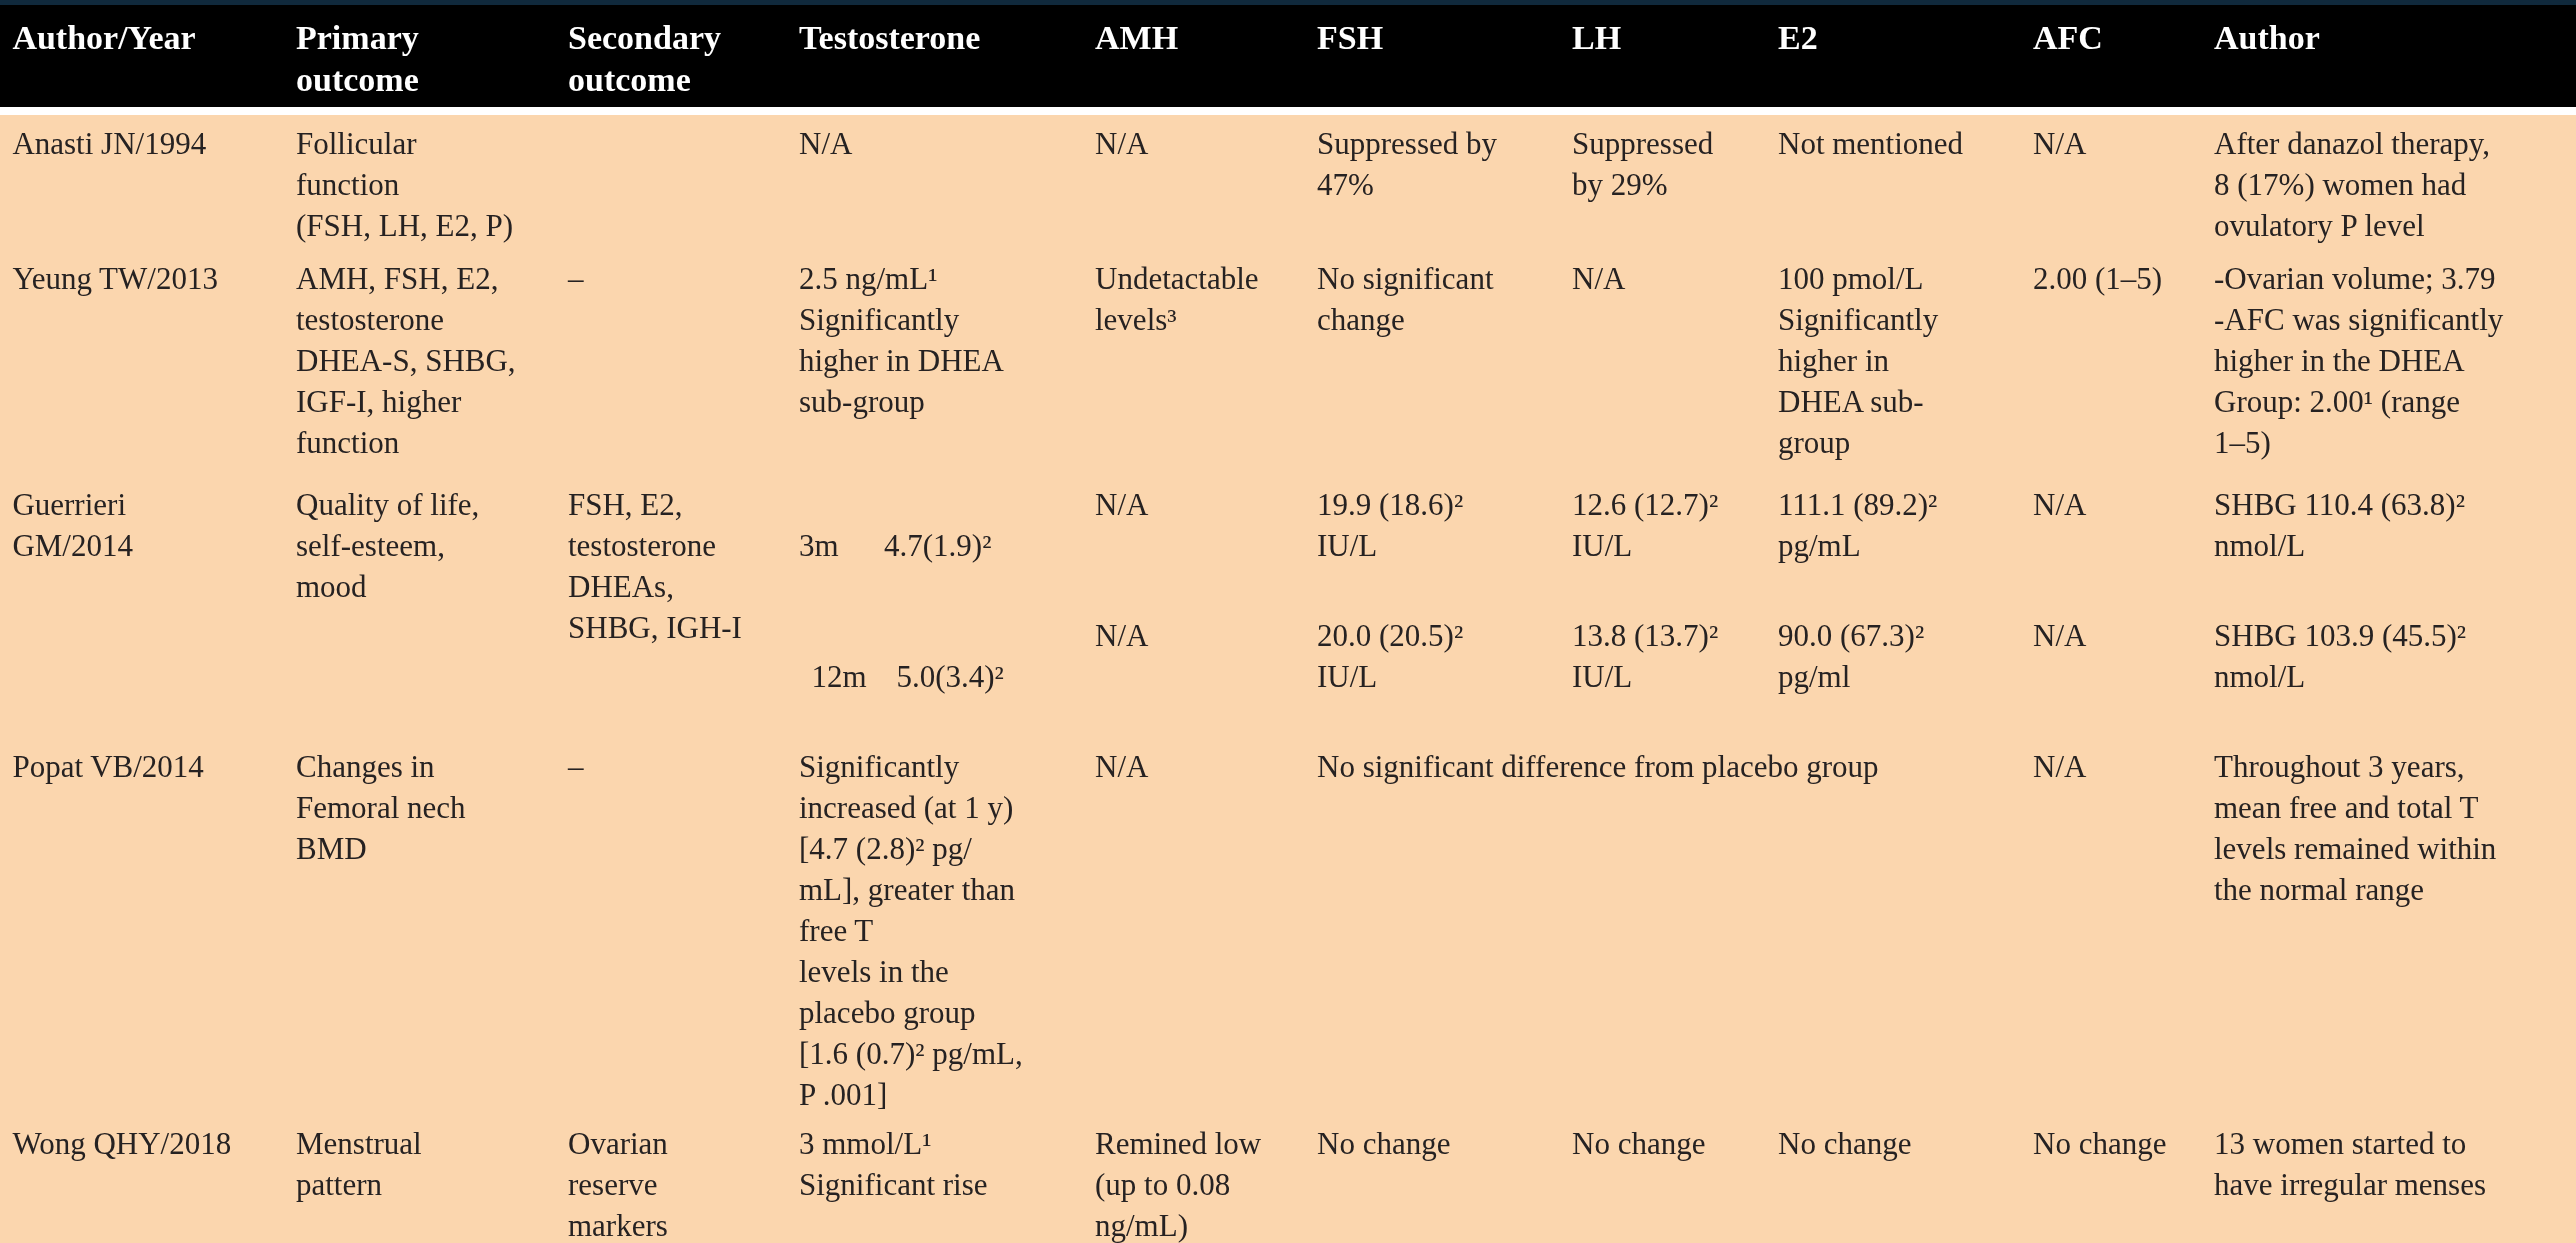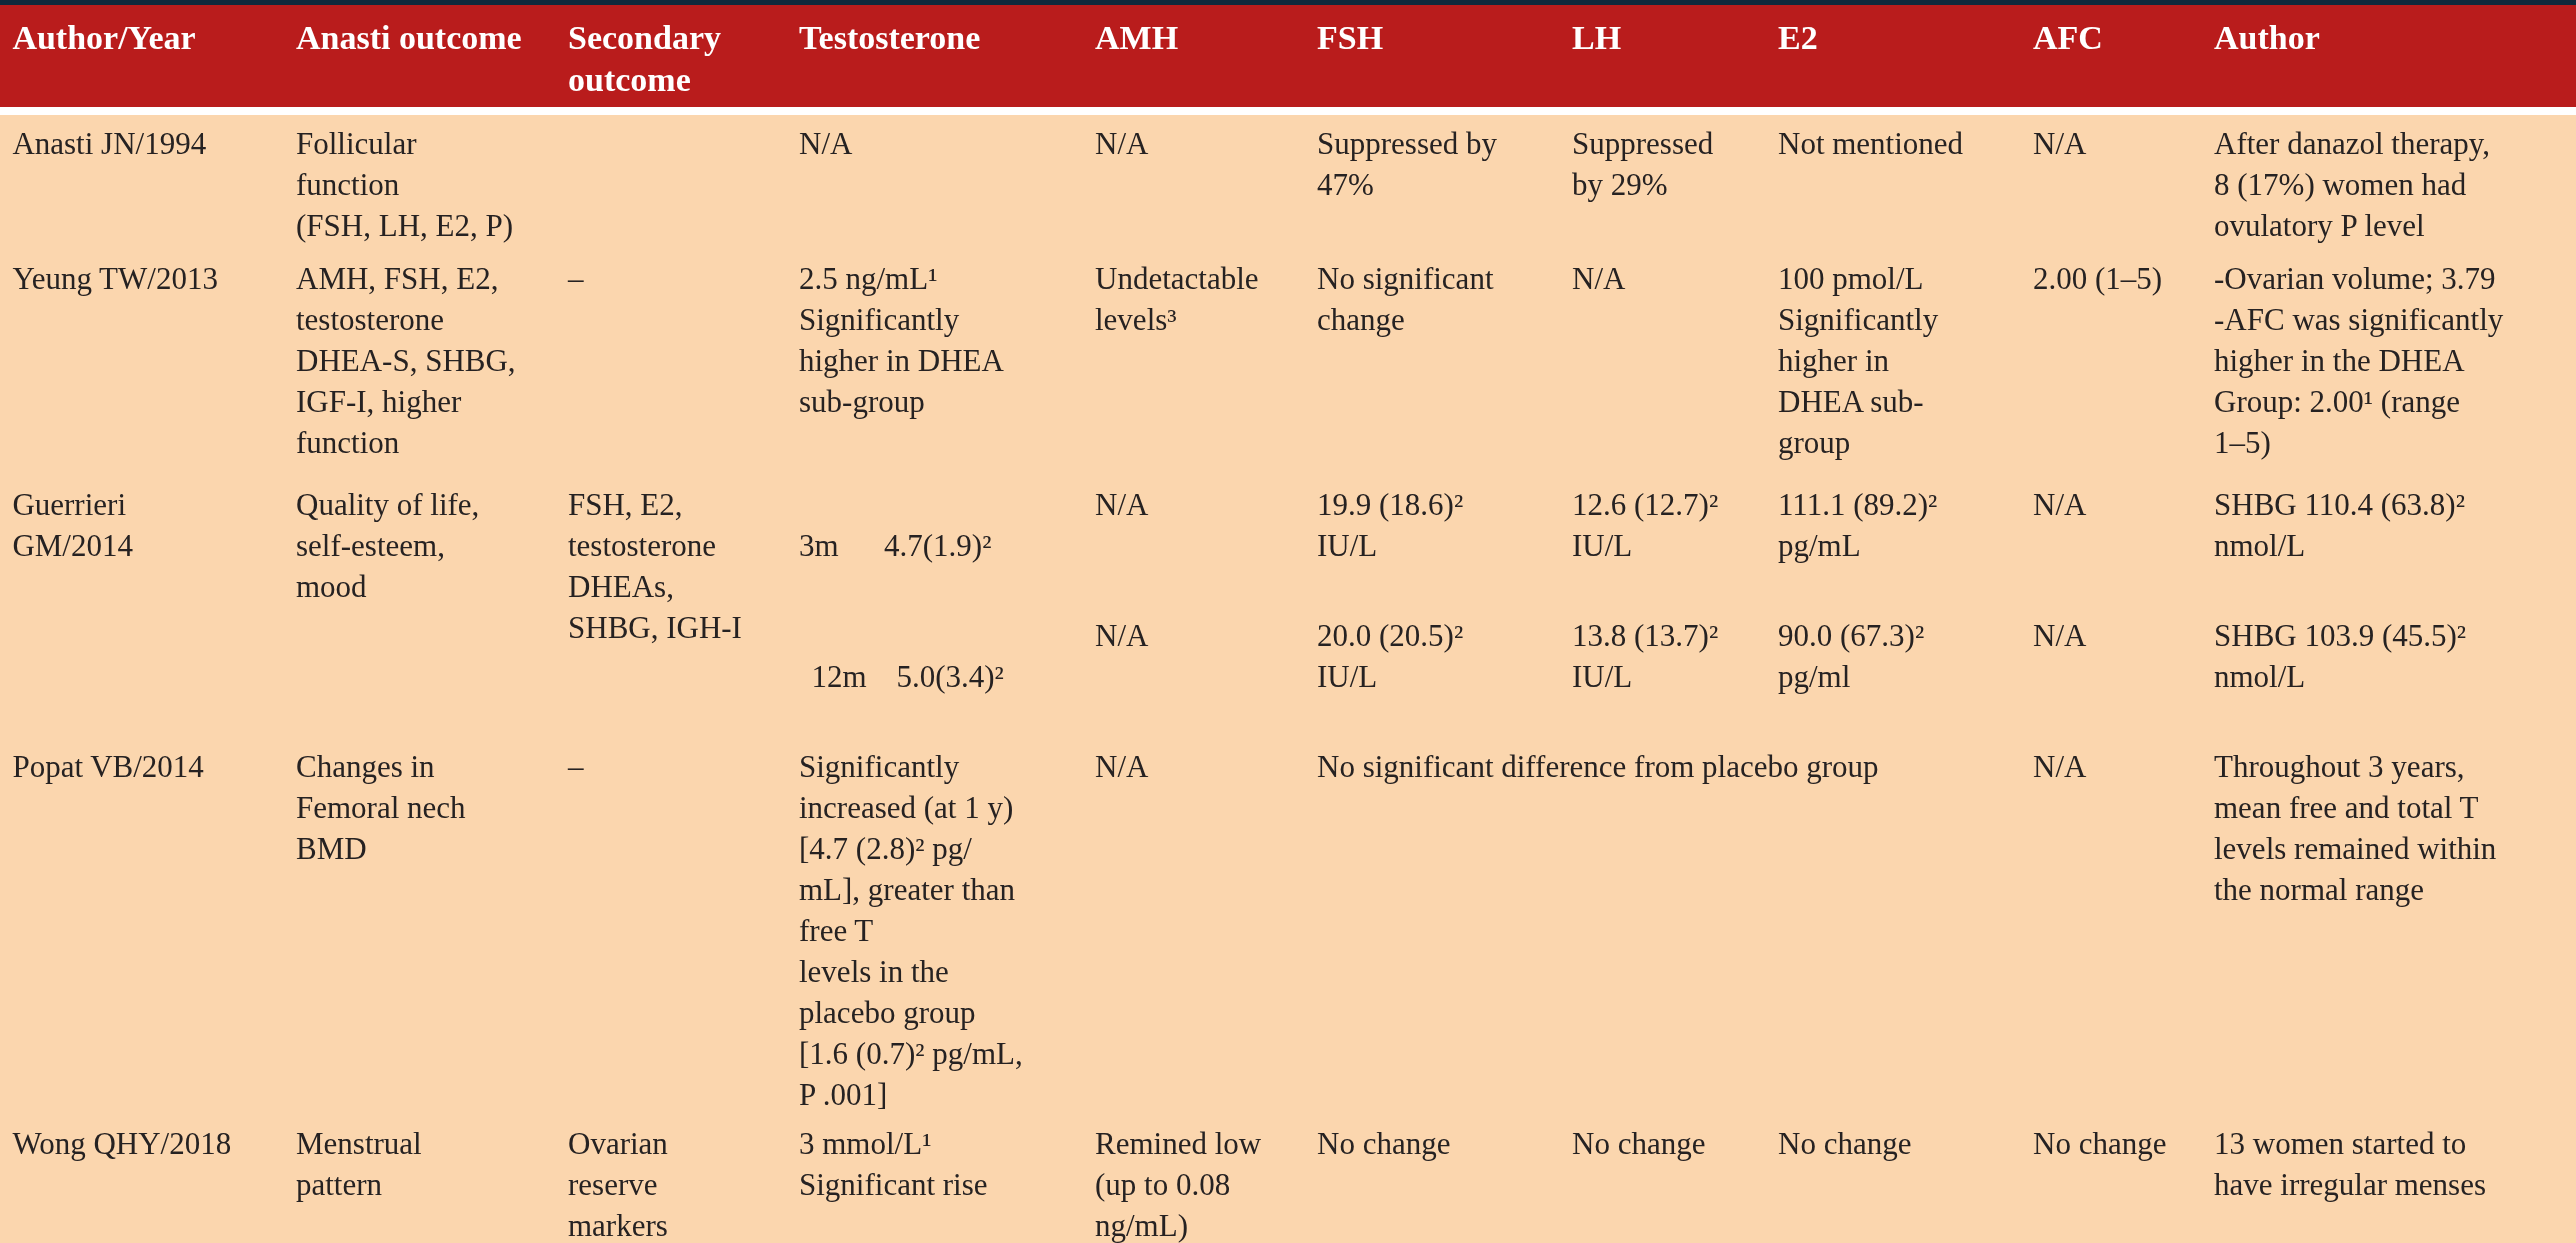--- a/index.html
+++ b/index.html
@@ -11,21 +11,21 @@
     overflow: hidden;
     font-family: "Liberation Serif", "DejaVu Serif", serif;
   }
   table.results {
     border-collapse: separate;
     border-spacing: 0;
     table-layout: fixed;
     width: 2576px;
   }
   table.results th {
-    background: #b91c1c;
+    background: #000000;
     color: #ffffff;
     text-align: left;
     vertical-align: top;
     font-size: 34px;
     font-weight: bold;
     line-height: 42px;
     padding: 12.4px 23px 5.3px 0;
     border-top: 5.3px solid #10293c;
     border-bottom: 8px solid #ffffff;
     white-space: pre-line;
@@ -71,21 +71,21 @@
       <col style="width:222px">
       <col style="width:255px">
     <col style="width:206px">
       <col style="width:255px">
       <col style="width:181px">
     <col style="width:362px">
   </colgroup>
   <thead>
     <tr>
       <th>Author/Year</th>
-      <th>Anasti outcome</th>
+      <th>Primary outcome</th>
       <th>Secondary outcome</th>
       <th>Testosterone</th>
       <th>AMH</th>
       <th>FSH</th>
       <th>LH</th>
       <th>E2</th>
       <th>AFC</th>
       <th>Author</th>
     </tr>
   </thead>

